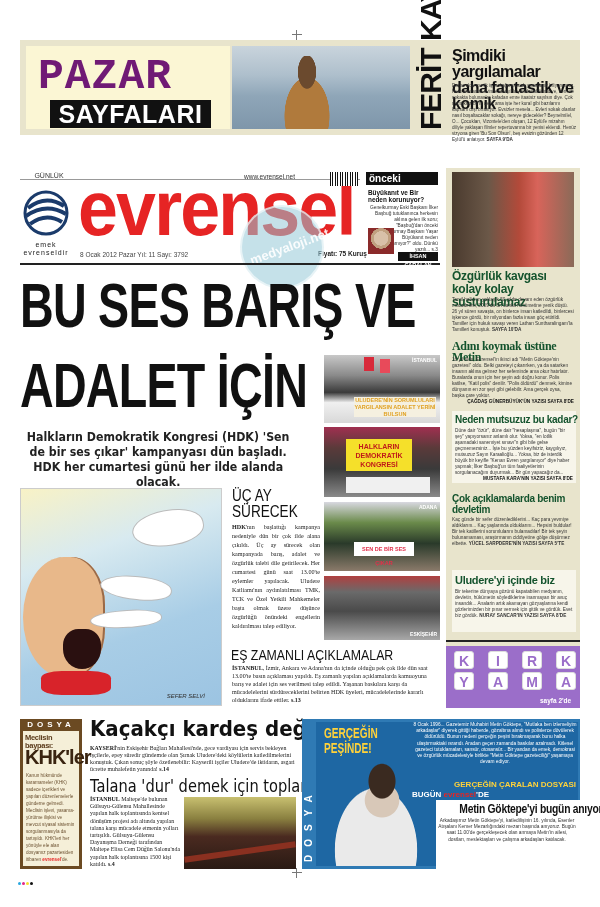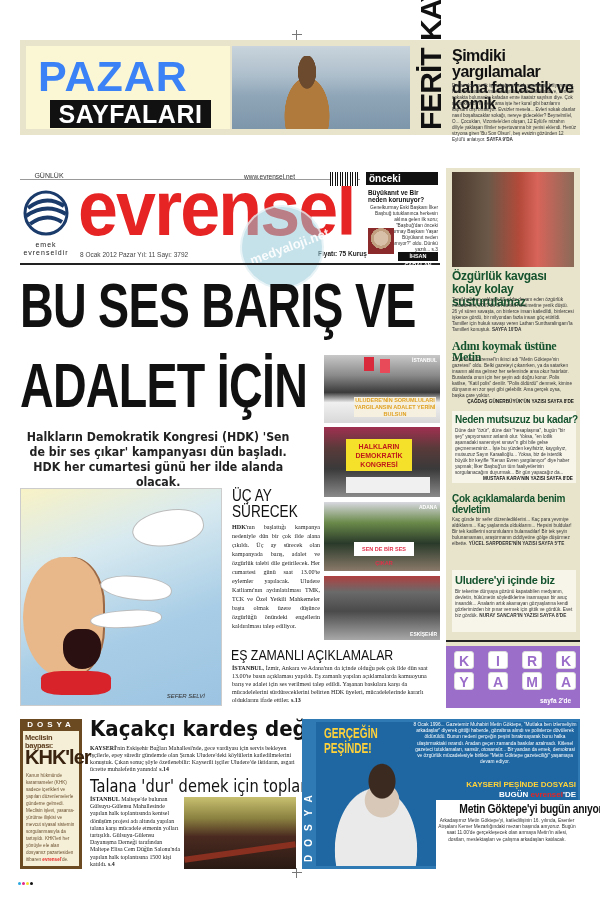--- a/index.html
+++ b/index.html
@@ -10,21 +10,21 @@
 
   
   .crop { position: absolute; width: 10px; height: 10px; }
   .crop:before, .crop:after { content: ""; position: absolute; background: #777; }
   .crop:before { left: 4px; top: 0; width: 1px; height: 10px; }
   .crop:after { top: 4px; left: 0; width: 10px; height: 1px; }
 
   
   #banner { left: 20px; top: 40px; width: 560px; height: 95px; background: #e8e4cc; }
   #pazar-box { left: 26px; top: 46px; width: 204px; height: 83px; background: #fbf6d4; }
-  #pazar-word { left: 38px; top: 52px; font-size: 43px; font-weight: 900; color: #3b82f6; letter-spacing: 1px; font-family: Liberation Sans, sans-serif; }
+  #pazar-word { left: 38px; top: 52px; font-size: 43px; font-weight: 900; color: #701a75; letter-spacing: 1px; font-family: Liberation Mono, monospace; }
   #sayfalari { left: 50px; top: 100px; width: 161px; height: 28px; background: #111; color: #fff; font-size: 25px; font-weight: 700; line-height: 28px; text-align: center; letter-spacing: 0.5px; }
   #banner-photo { left: 232px; top: 46px; width: 178px; height: 83px;
      background: linear-gradient(180deg, #c9d4dc 0%, #aebfcc 35%, #8fa6b8 60%, #7e96aa 100%); overflow: hidden; }
   #banner-photo .person { position:absolute; left: 40px; top: 10px; width: 70px; height: 80px;
      background: radial-gradient(ellipse at 50% 20%, #6b4a2e 0 18%, transparent 19%),
                  radial-gradient(ellipse at 50% 75%, #b07a3c 0 45%, transparent 46%); }
   #ferit { left: 416px; top: 46px; width: 30px; height: 84px; }
   #ferit span { position: absolute; left: 0; top: 84px; transform: rotate(-90deg); transform-origin: left top;
      font-size: 30px; font-weight: 900; color: #111; white-space: nowrap; letter-spacing: -1px; line-height: 30px; width: 84px; display:block; }
   #banner-title { left: 452px; top: 48px; width: 125px; font-size: 16px; font-weight: 700; line-height: 16px; color: #111; letter-spacing: -0.5px; }
@@ -114,21 +114,21 @@
   #gercek-inner { left: 316px; top: 722px; width: 262px; height: 144px; background: #1e67a3; }
   #gercek-dosya { left: 303px; top: 722px; width: 12px; height: 144px; }
   #gercek-dosya span { position:absolute; left: 0; top: 140px; transform: rotate(-90deg); transform-origin: left top; color: #fff; font-weight: 900; font-size: 10px; letter-spacing: 8px; white-space: nowrap; width: 140px; line-height: 12px; }
   #metin-photo { left: 316px; top: 760px; width: 120px; height: 106px;
      background: radial-gradient(ellipse at 55% 20%, #3a2a20 0 14%, transparent 15%),
                  radial-gradient(ellipse at 55% 38%, #d8c8b8 0 18%, transparent 19%),
                  radial-gradient(ellipse at 50% 85%, #eaeaea 0 48%, transparent 49%); }
   #gercegin-label { left: 324px; top: 726px; width: 58px; font-size: 14px; font-weight: 700; color: #ffd23a; line-height: 15px; transform: scaleX(0.72); transform-origin: left top; }
   #gercek-body { left: 412px; top: 722px; width: 166px; font-size: 4.8px; line-height: 6.2px; color: #fff; text-align: center; }
   #gercek-cta1 { left: 412px; top: 780px; width: 164px; text-align: right; font-size: 8px; font-weight: 700; color: #ffd23a; }
-  #gercek-cta2 { left: 412px; top: 790px; width: 164px; text-align: right; font-size: 8px; font-weight: 700; color: #fff; }
+  #gercek-cta2 { left: 412px; top: 790px; width: 164px; text-align: left; font-size: 8px; font-weight: 700; color: #fff; }
   #gercek-cta2 b { color: #e62424; }
   #metin-white { left: 436px; top: 800px; width: 144px; height: 69px; background: #ffffff; }
   #metin-title { left: 440px; top: 802px; width: 138px; font-size: 12px; font-weight: 700; color: #111; text-align: right; transform: scaleX(0.86); transform-origin: right top; white-space: nowrap; letter-spacing: -0.3px; }
   #metin-body { left: 438px; top: 818px; width: 138px; font-size: 4.8px; line-height: 6.2px; color: #333; text-align: center; }
 </style>
 </head>
 <body>
 
 <div class="crop" style="left:292px;top:30px;"></div>
 <div class="crop" style="left:292px;top:868px;"></div>
@@ -264,17 +264,17 @@
   </div>
 
 <div id="gercek" class="abs"></div>
 <div id="gercek-inner" class="abs"></div>
 <div id="gercek-dosya" class="abs">
     <span>DOSYA</span>
   </div>
 <div id="metin-photo" class="abs"></div>
 <div id="gercegin-label" class="abs">GERÇEĞİN PEŞİNDE!</div>
 <div id="gercek-body" class="abs">8 Ocak 1996... Gazetemiz Muhabiri Metin Göktepe, "Mutlaka ben izlemeliyim arkadaşlar" diyerek gittiği haberde, gözaltına alındı ve polislerce dövülerek öldürüldü. Bunun nedeni gerçeğin peşini bırakmayarak bunu halka ulaştırmaktaki ısrarıdı. Aradan geçen zamanda baskılar azalmadı. Kitlesel gazeteci tutuklamaları, sansür, otosansür... Bir yandan da emek, demokrasi ve özgürlük mücadelesiyle birlikte "Metin Göktepe gazeteciliği" yaşamaya devam ediyor.</div>
-<div id="gercek-cta1" class="abs">KAYSERİ PEŞİNDE DOSYASI</div>
+<div id="gercek-cta1" class="abs">GERÇEĞİN ÇARALAN DOSYASI</div>
 <div id="gercek-cta2" class="abs"><span>BUGÜN </span><b>evrensel</b><span>'DE</span></div>
 <div id="metin-white" class="abs"></div>
 <div id="metin-title" class="abs">Metin Göktepe'yi bugün anıyoruz</div>
 <div id="metin-body" class="abs">Arkadaşımız Metin Göktepe'yi, katledilişinin 16. yılında, Esenler Atışalanı Kemer Mezarlığındaki mezarı başında anıyoruz. Bugün saat 11.00'de gerçekleşecek olan anmaya Metin'in ailesi, dostları, meslektaşları ve çalışma arkadaşları katılacak.</div>
 
 </body></html>

